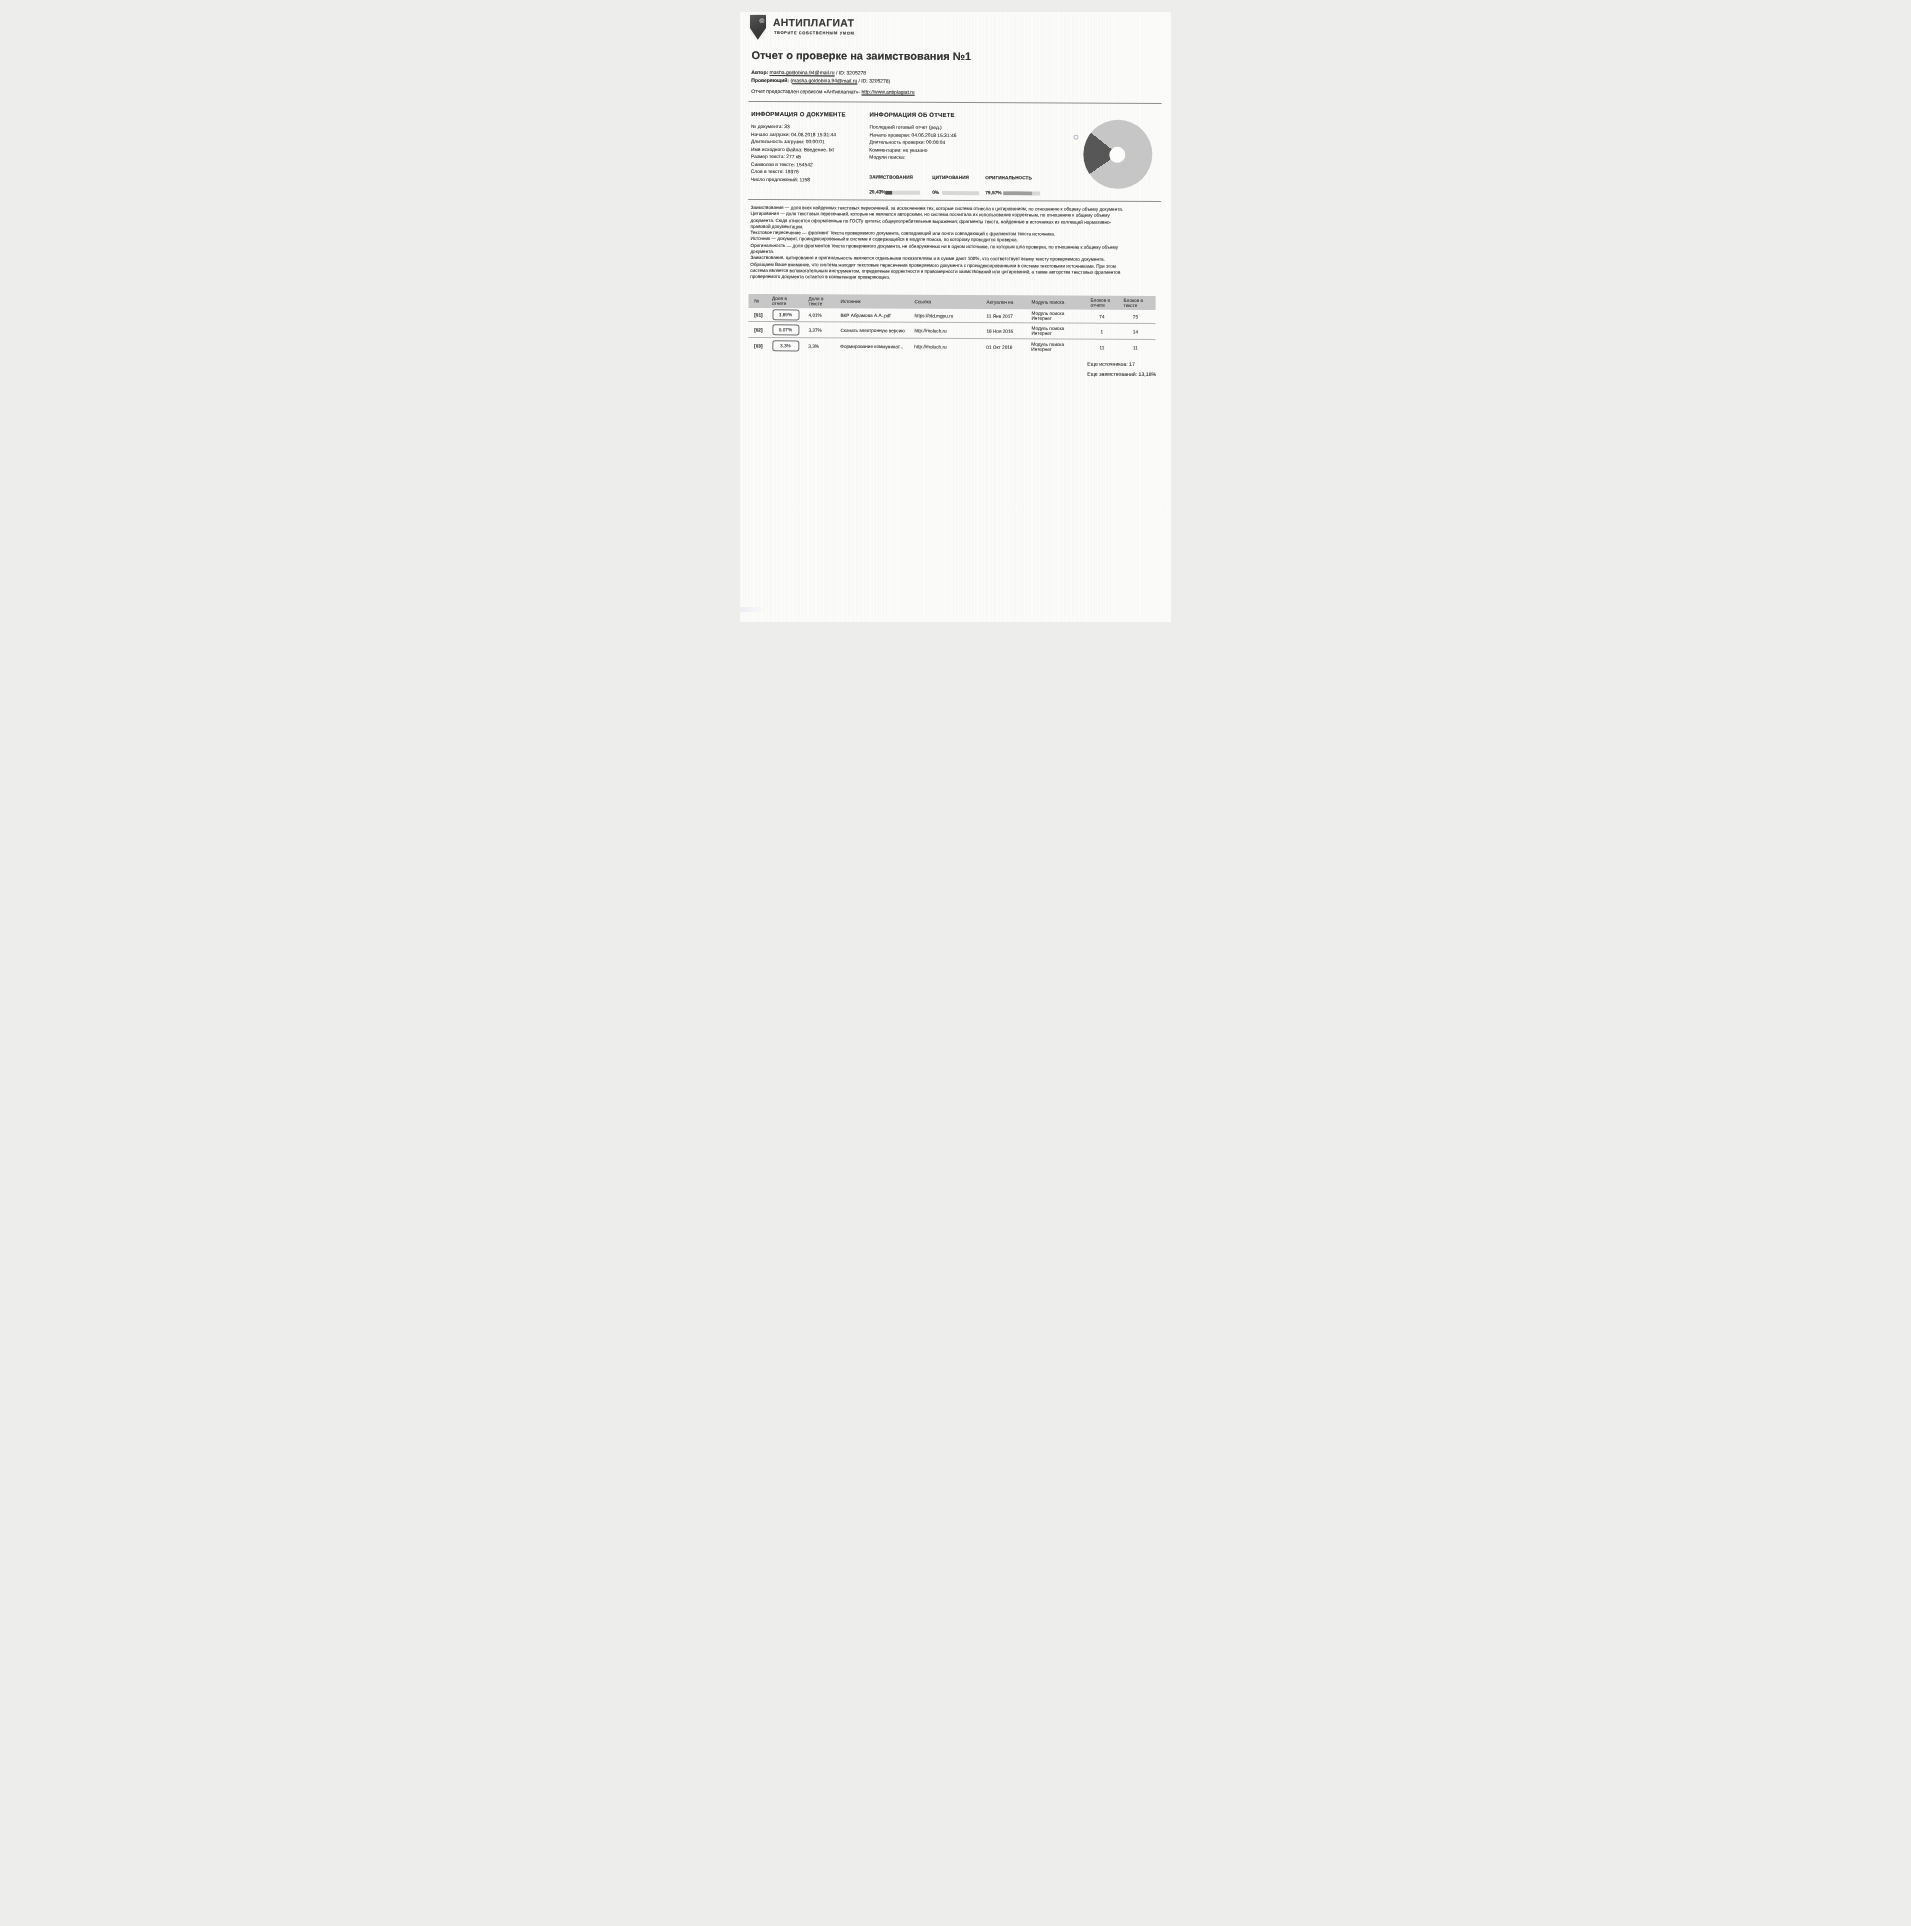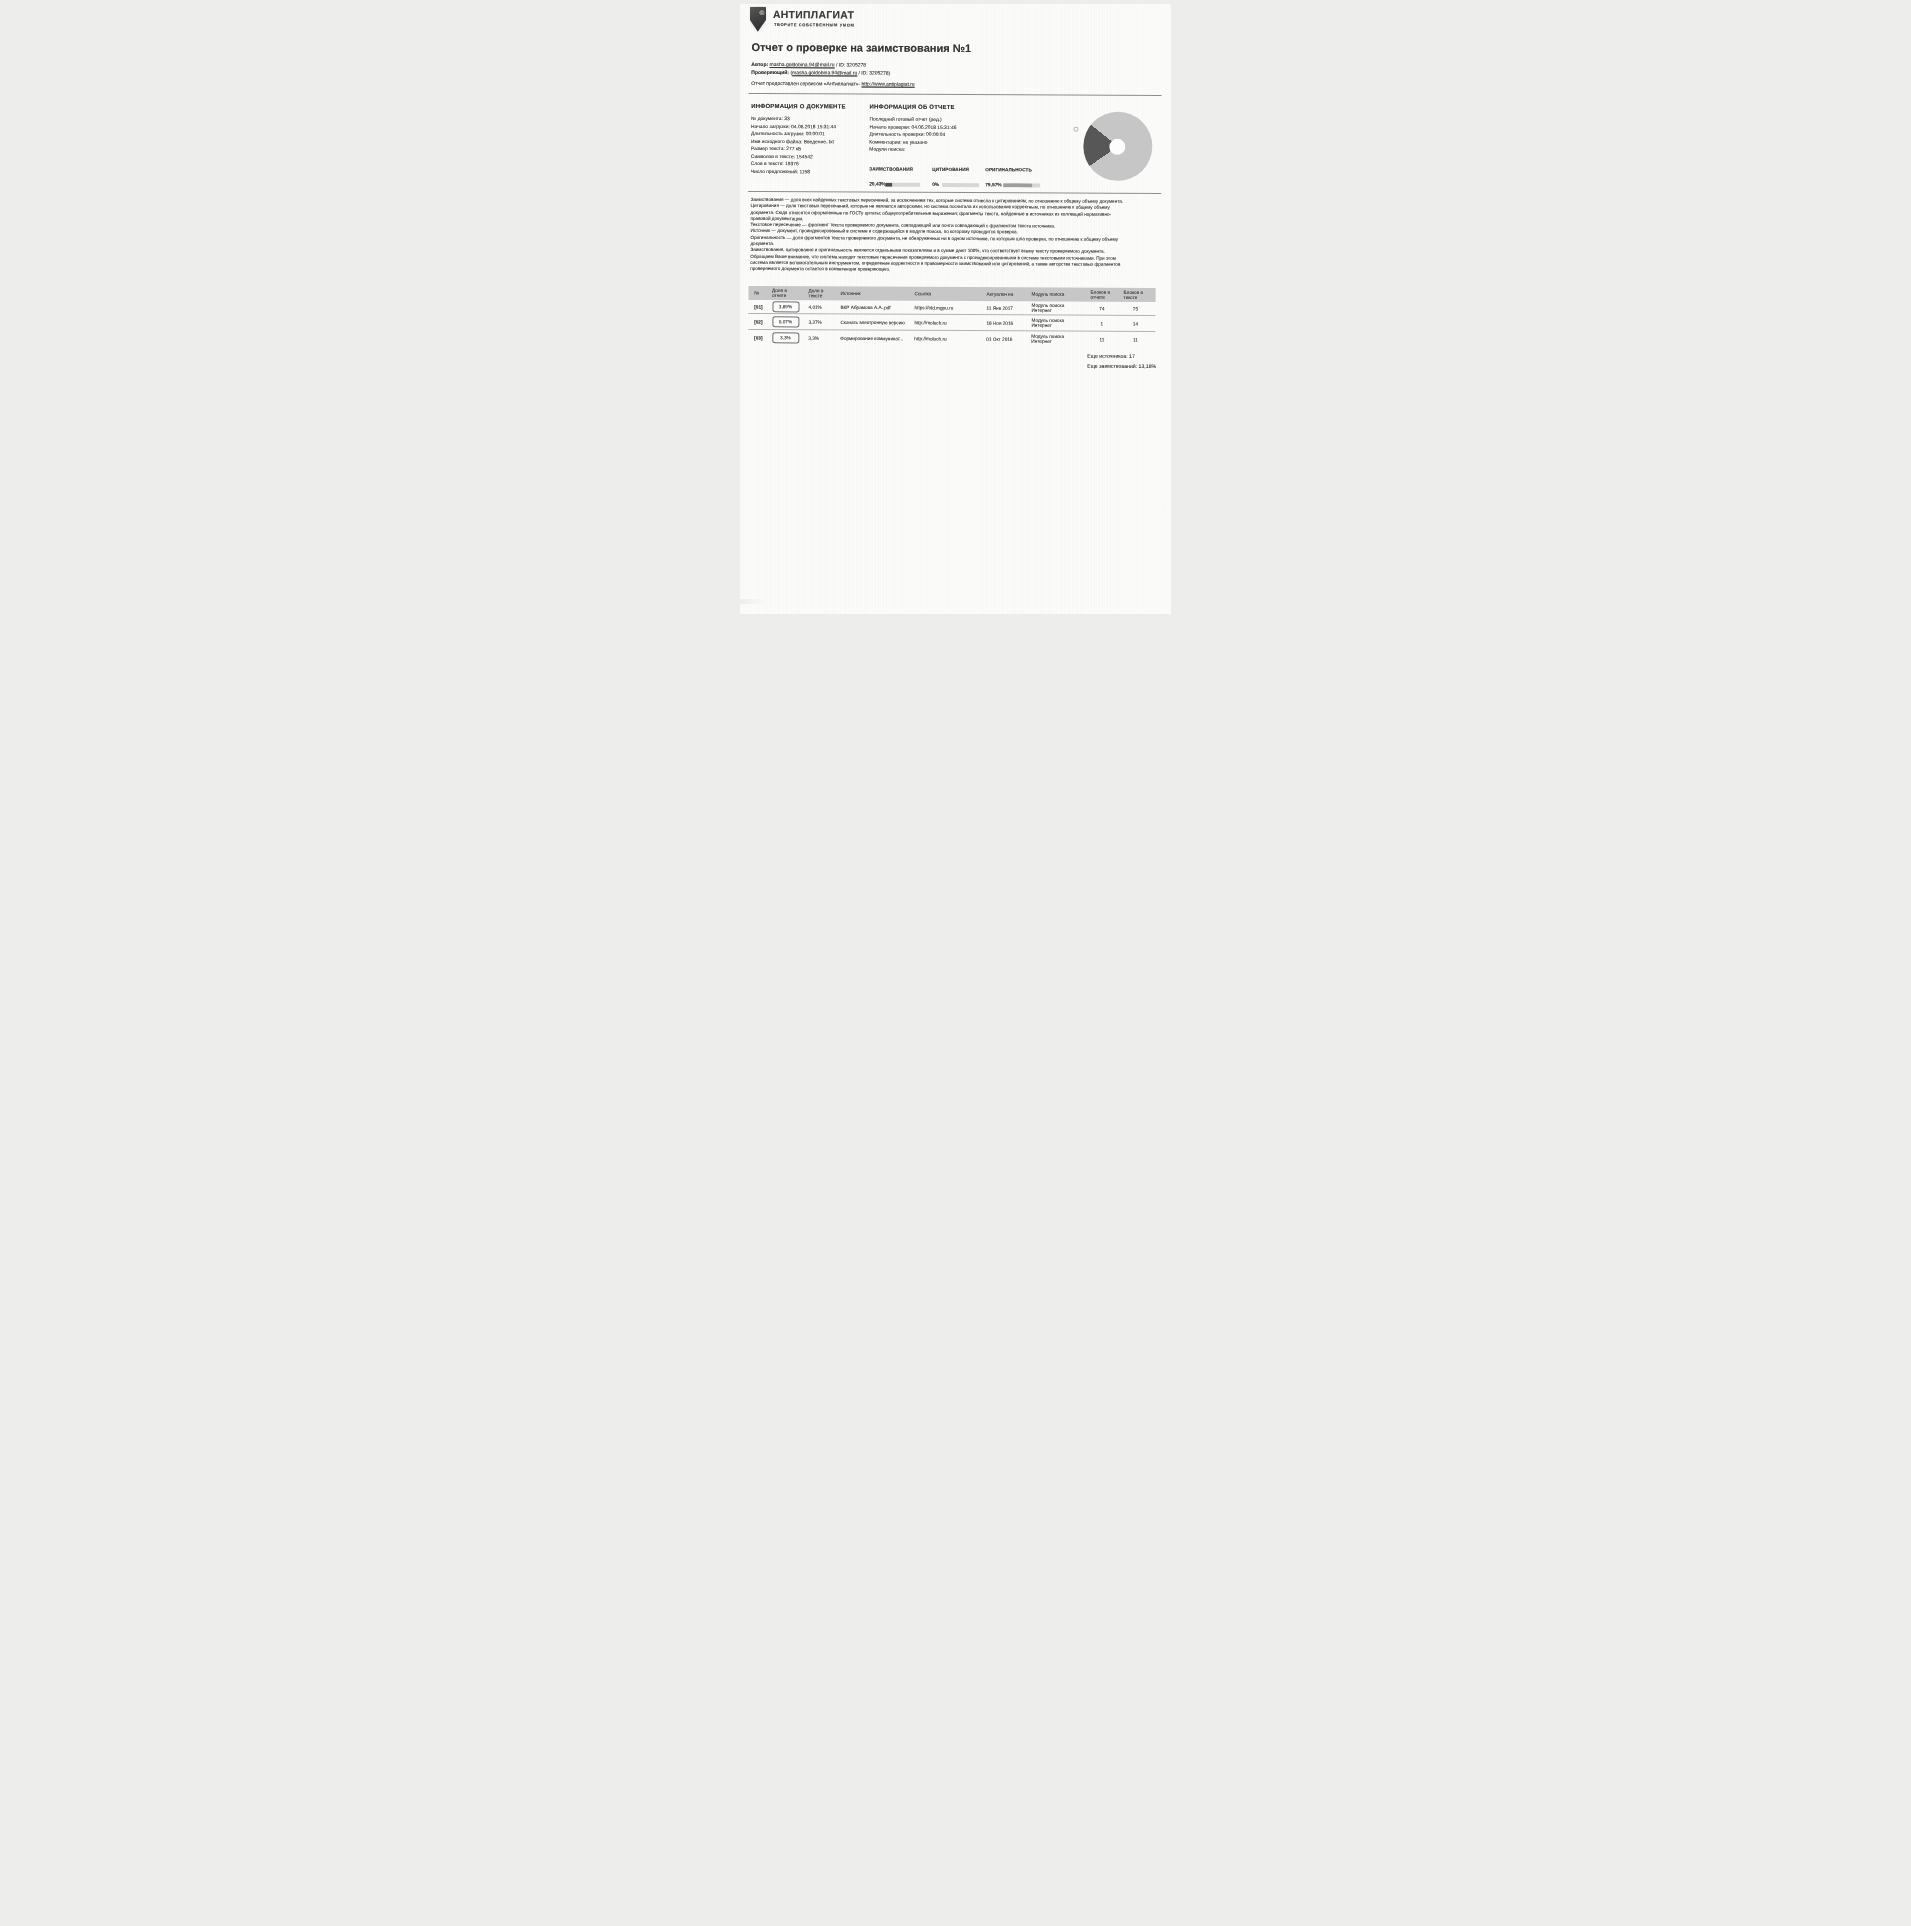--- a/index.html
+++ b/index.html
@@ -1,18 +1,18 @@
 <!DOCTYPE html>
 <html lang="ru" style="--text: #3a3a3a; --divider: #8d8d8d; --table-header-bg: #c7c7c7; --row-separator: #b3b3b3; --bar-track: #d7d7d7; --bar-dark: #4f4f4f; --bar-medium: #9e9e9e; --pie-light: #c6c6c6; --pie-dark: #575757;font-size:6.2px"><head>
 <meta charset="utf-8">
 <style>
   html,body { margin:0; padding:0; background:#ededeb; }
   body { font-family:"Liberation Sans","DejaVu Sans",sans-serif; color:var(--text,#3a3a3a); }
   .sheet {
-    position:relative; width:431px; height:610px; margin:4px auto;
+    position:relative; width:431px; height:610px; margin:12px auto;
     background:
       repeating-linear-gradient(90deg, rgba(70,70,80,.015) 0 0.8px, rgba(0,0,0,0) 0.8px 2.7px),
       #fbfbfa;
     overflow:hidden;
   }
   .tilt { position:absolute; inset:0; transform:rotate(.3deg); transform-origin:23px 15.4px; }
   .abs { position:absolute; }
   .nw { white-space:nowrap; }
   .soft { text-shadow:0 0 0.2px rgba(60,60,60,.55); }
 

